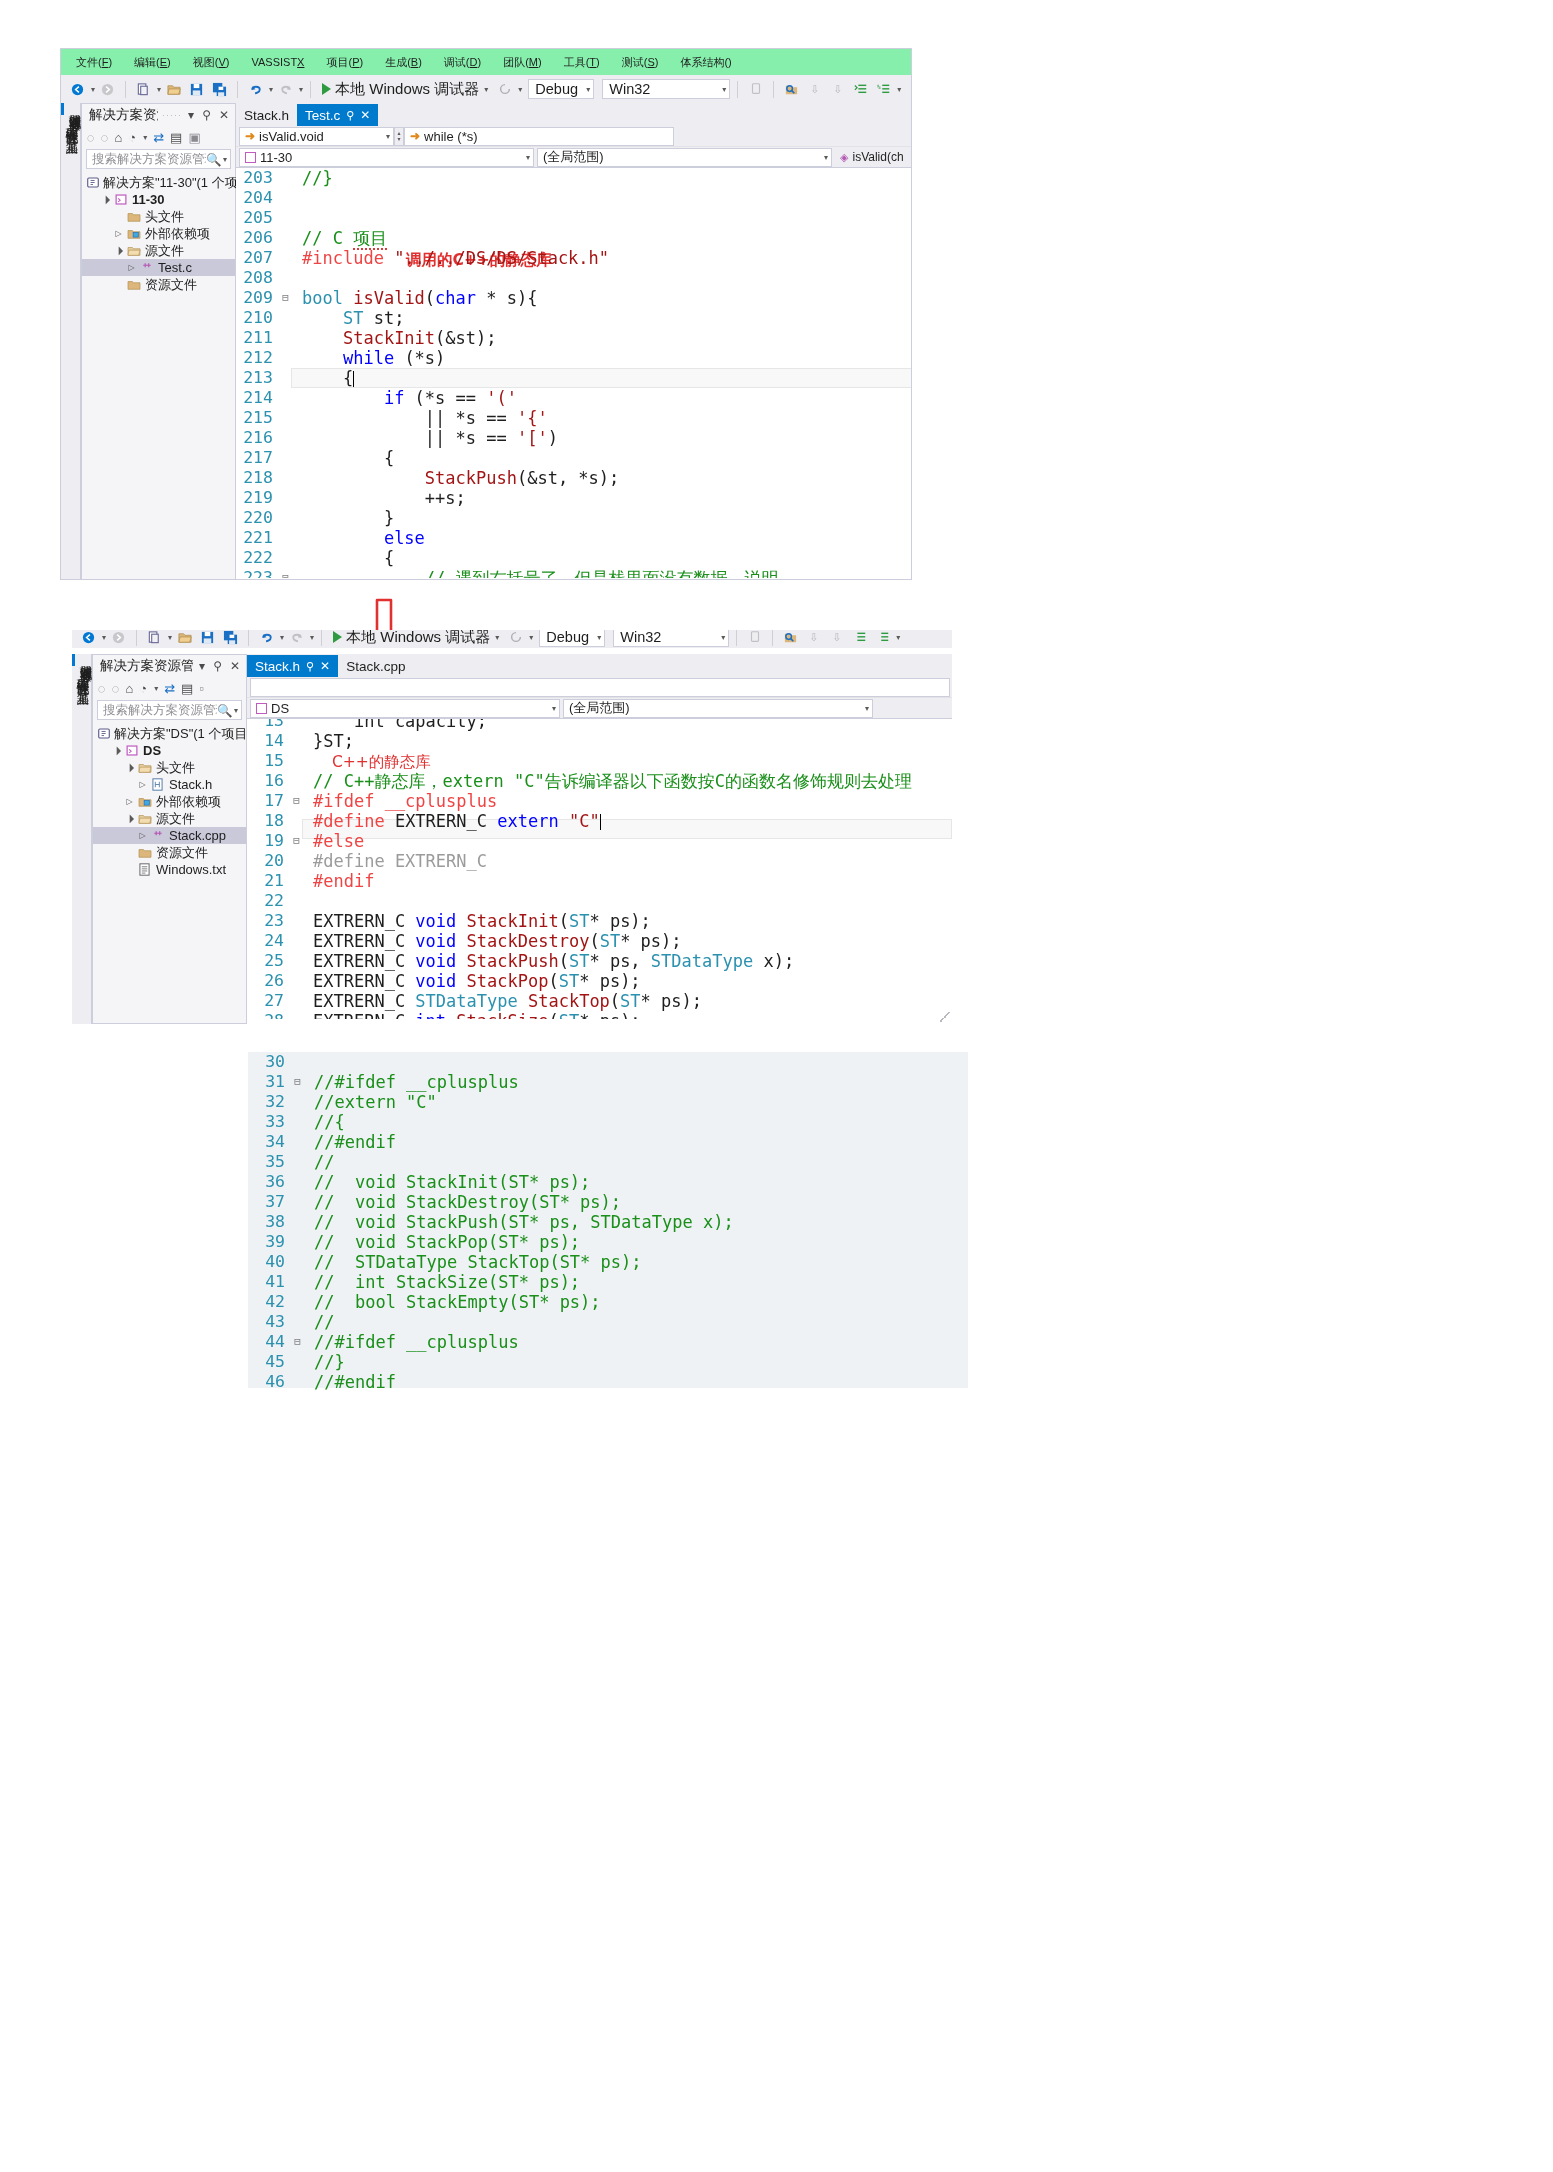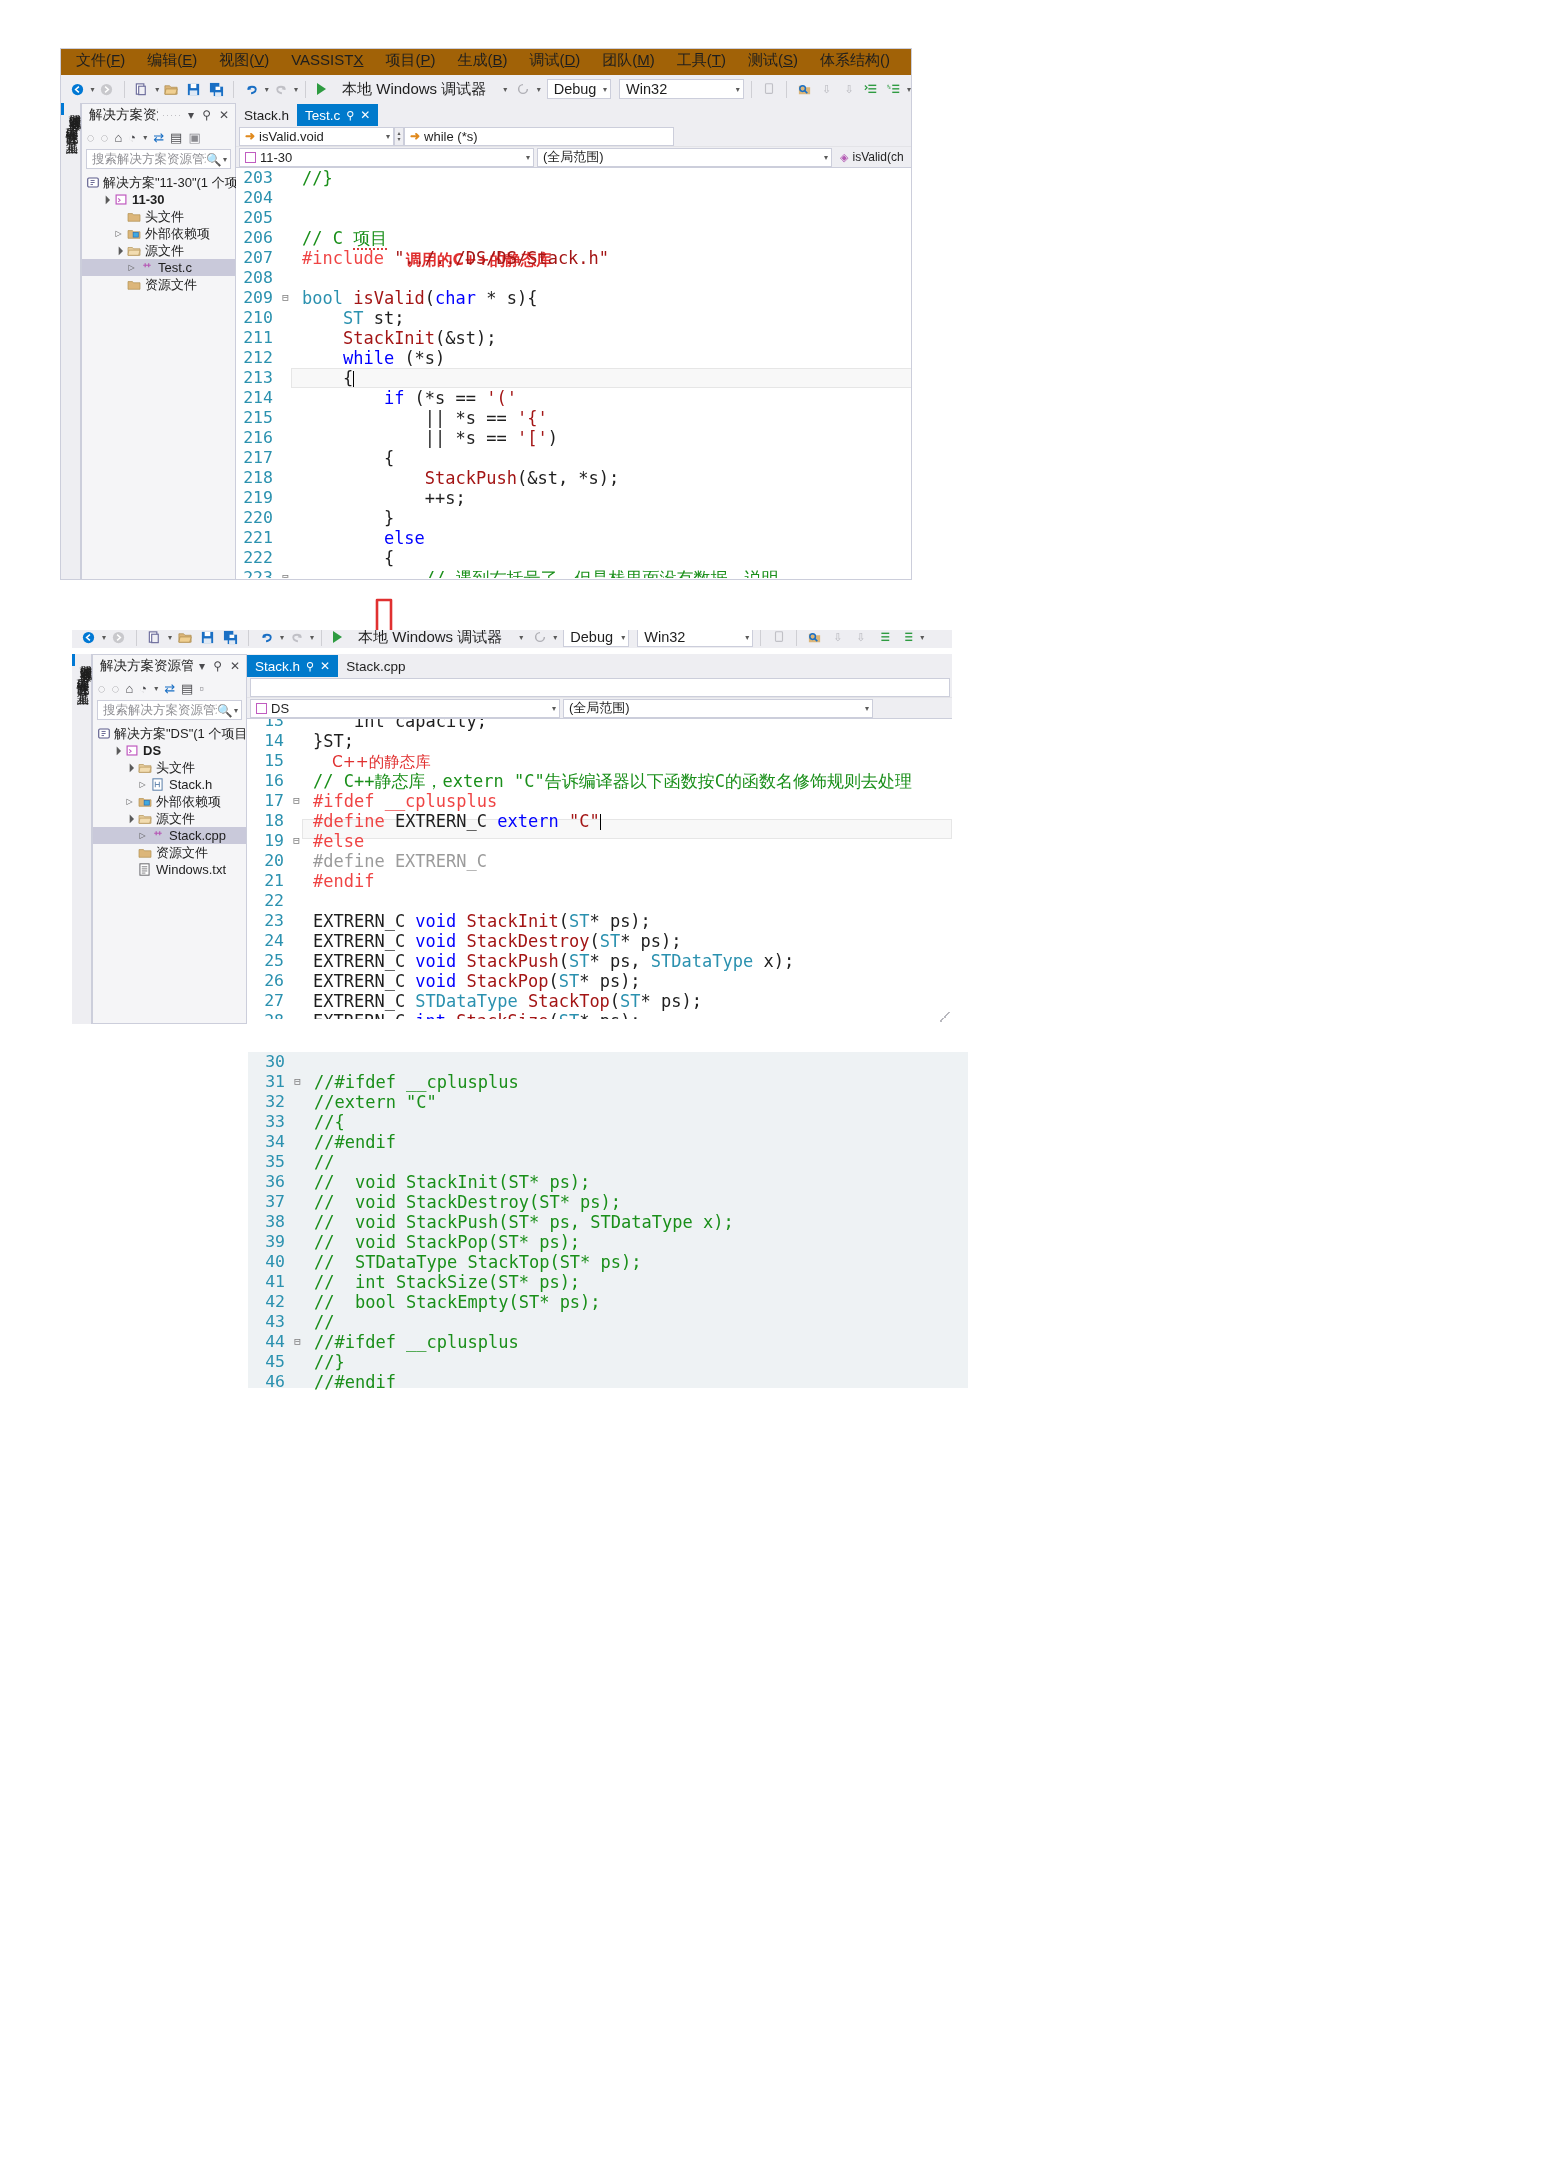--- a/index.html
+++ b/index.html
@@ -13,26 +13,26 @@
     width: 1553px;
     height: 2172px;
     background: #ffffff;
     overflow: hidden;
   }
 
   
   .vswin { position: absolute; background: #eeeef2; }
 
   .menubar {
-    display: flex; 
+    display: flex; align-items: center;
     height: 26px;
-    font-size: 15px;
+    font-size: 11px;
     color: #1e1e1e;
     padding-left: 4px;
-    background: #a16207;
+    background: #86efac;
   }
   .menubar .mi { padding: 2px 11px; white-space: nowrap; }
   .menubar .mi u { text-decoration: underline; }
 
   .toolbar {
     display: flex; align-items: center;
     height: 28px;
     background: #eeeef2;
     font-size: 15px;
     color: #1e1e1e;
@@ -40,21 +40,21 @@
     gap: 2px;
   }
   .tb-sep { width: 1px; height: 17px; background: #cfcfd4; margin: 0 5px; }
   .tb-ico { width: 21px; height: 20px; display: flex; align-items: center; justify-content: center; }
   .caret { font-size: 8px; color: #5a5a5a; margin-left: 1px; }
   .tb-combo {
     height: 20px; border: 1px solid #cccedb; background: #fff;
     display: flex; align-items: center; justify-content: space-between;
     padding: 0 3px 0 6px; font-size: 14.5px; color: #1e1e1e;
   }
-  .tb-run { display: flex; align-items: center; gap: 16px; padding: 0 4px; white-space: nowrap; }
+  .tb-run { display: flex; align-items: center; gap: 4px; padding: 0 4px; white-space: nowrap; }
   .tri-green {
     width: 0; height: 0;
     border-left: 9px solid #2e9b41;
     border-top: 6px solid transparent;
     border-bottom: 6px solid transparent;
   }
 
   
   .siderail {
     position: absolute;

